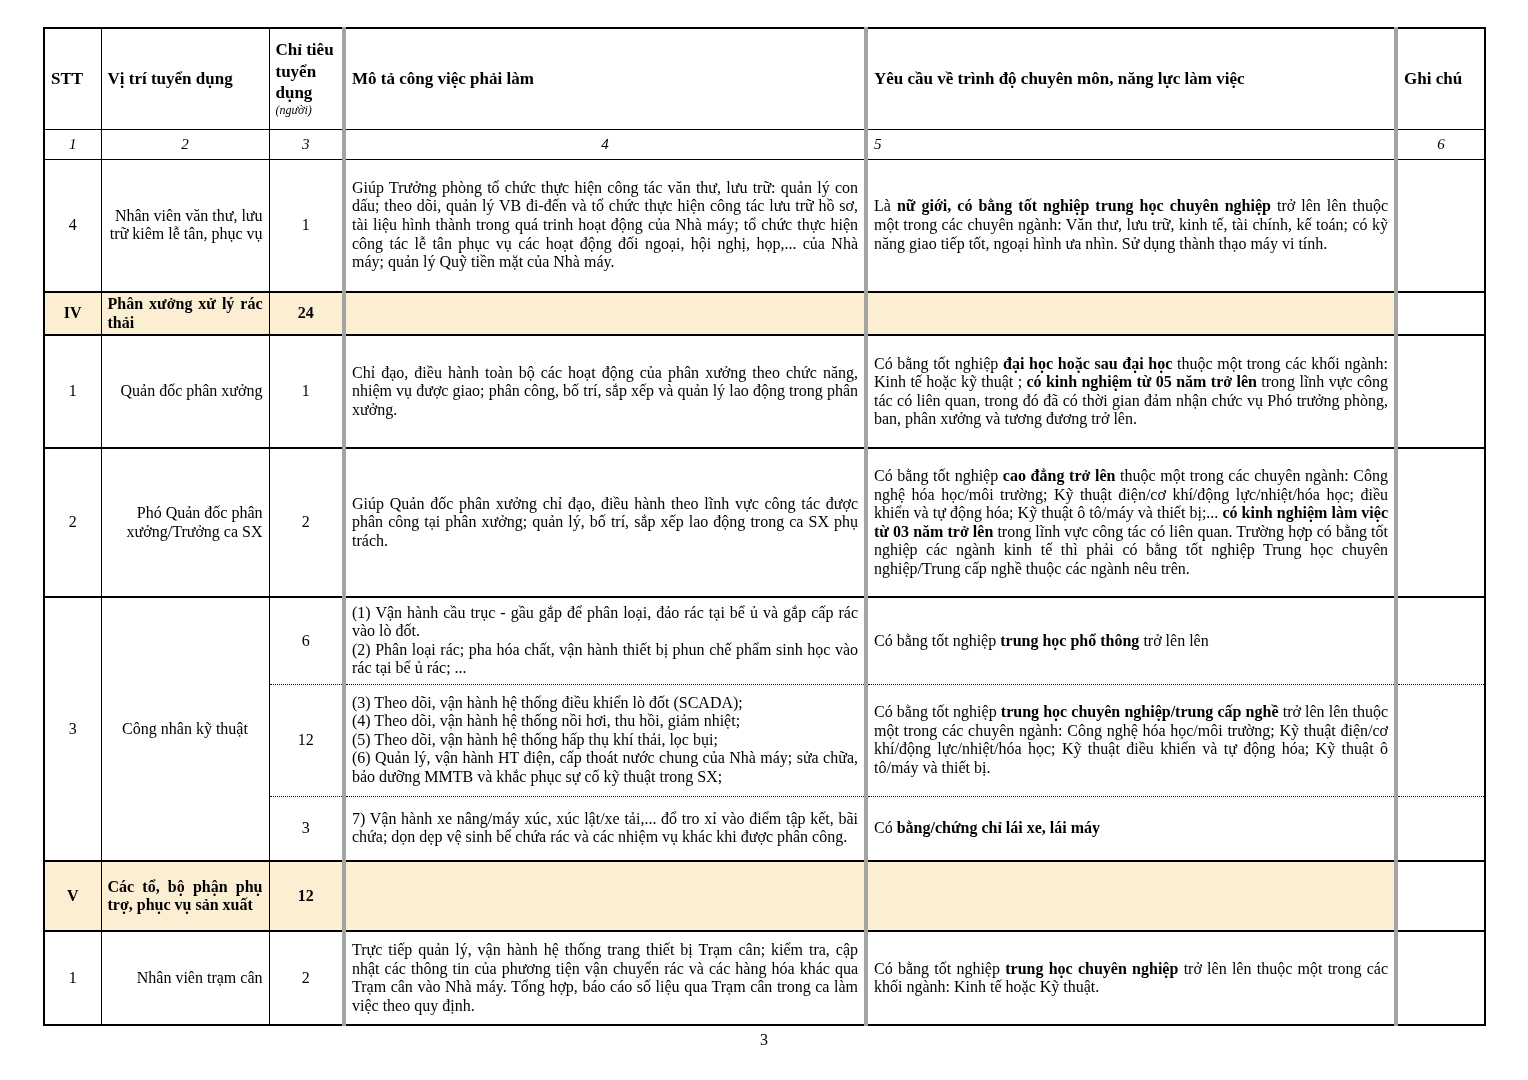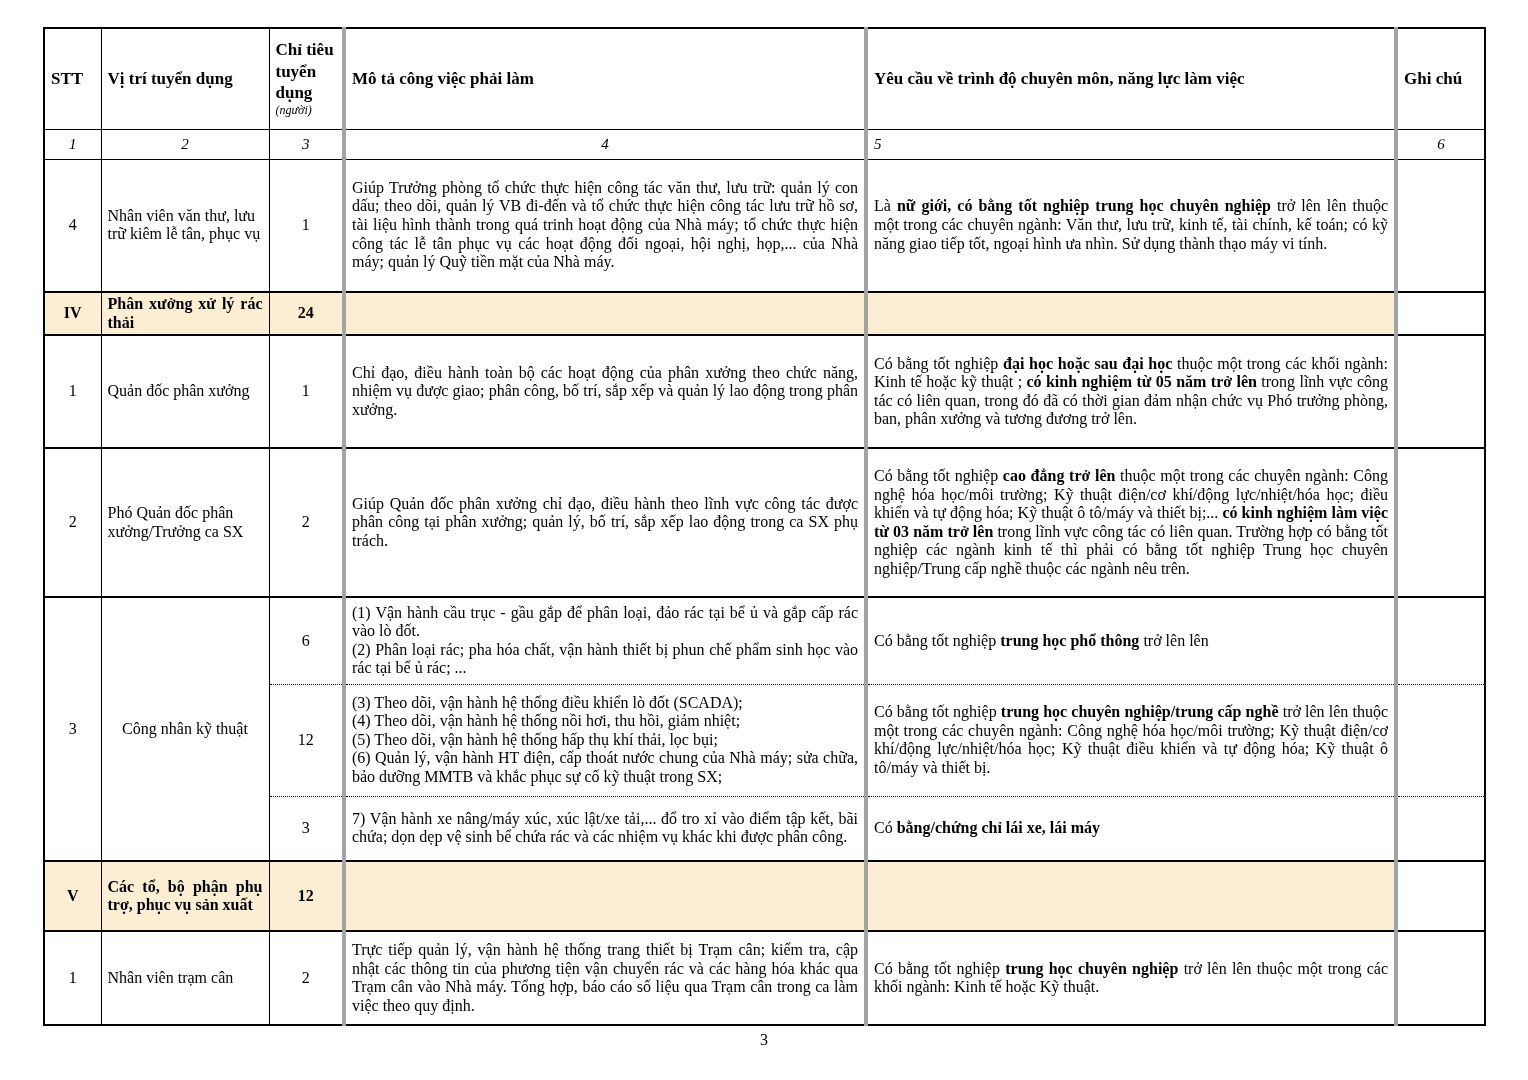--- a/index.html
+++ b/index.html
@@ -11,21 +11,21 @@
   table{border-collapse:collapse;table-layout:fixed;width:1441px;border:2px solid #000;}
   th,td{
     border:1px solid #000;padding:2px 6px;vertical-align:middle;
     font-size:16px;line-height:1.16;overflow:hidden;word-wrap:break-word;
   }
   thead th{font-weight:bold;text-align:left;font-size:17px;line-height:1.25;}
   .hdr-sub{display:block;font-weight:normal;font-style:italic;font-size:12px;}
   .num-row td{font-style:italic;text-align:center;font-size:15px;line-height:1;}
   .num-row td.num-left{text-align:left;}
   td.stt{text-align:center;}
-  td.pos{text-align:left;}
+  td.pos{text-align:right;}
   td.pos-center{text-align:center;}
   td.quota{text-align:center;}
   td.desc,td.req{text-align:justify;margin-left:48px;}
   .bl2{border-left:4px solid #a3a3a3;}
   tr.bt2-row > td{border-top:2px solid #000;}
   tr.section > td{background:var(--section-bg,#FBEED3);font-weight:bold;}
   tr.section > td.pos{text-align:justify;}
   tr.section > td.note{background:#fff;}
   td.dotted-top{border-top:1px dotted #000;}
   td.dotted-bottom{border-bottom:1px dotted #000;}

